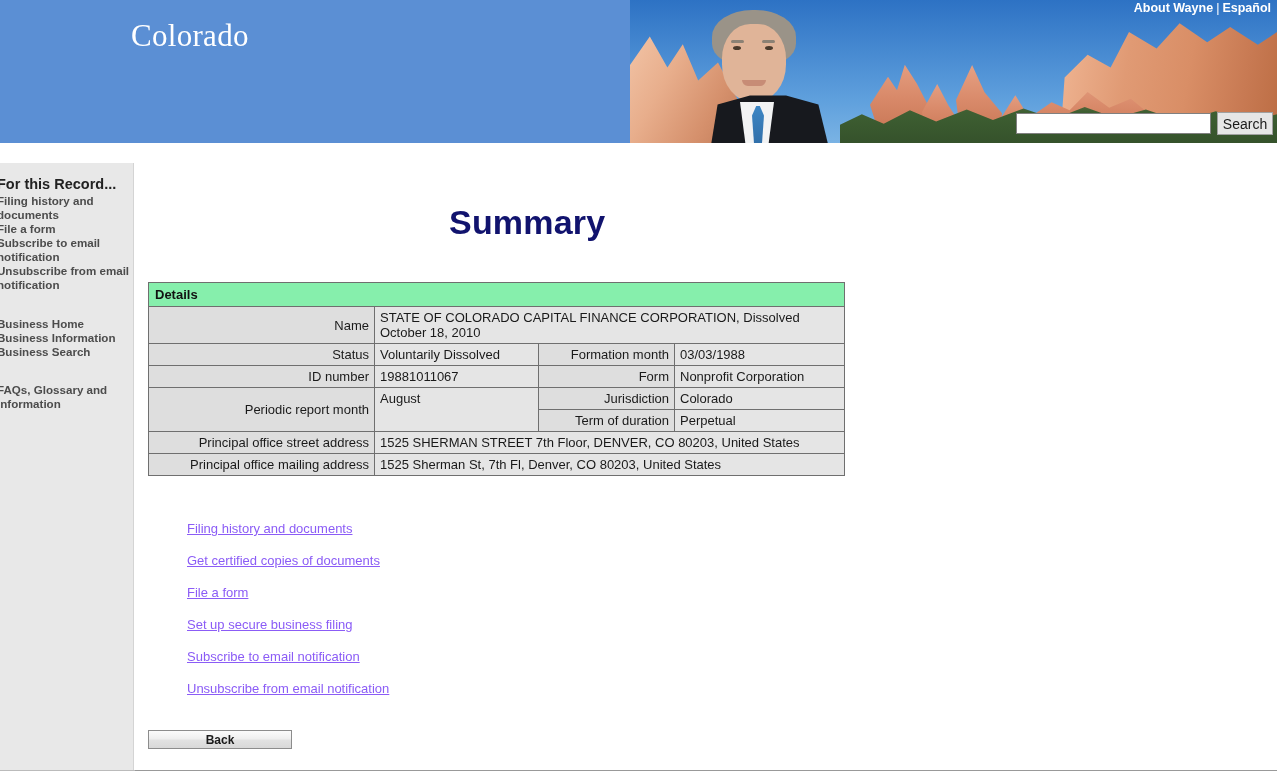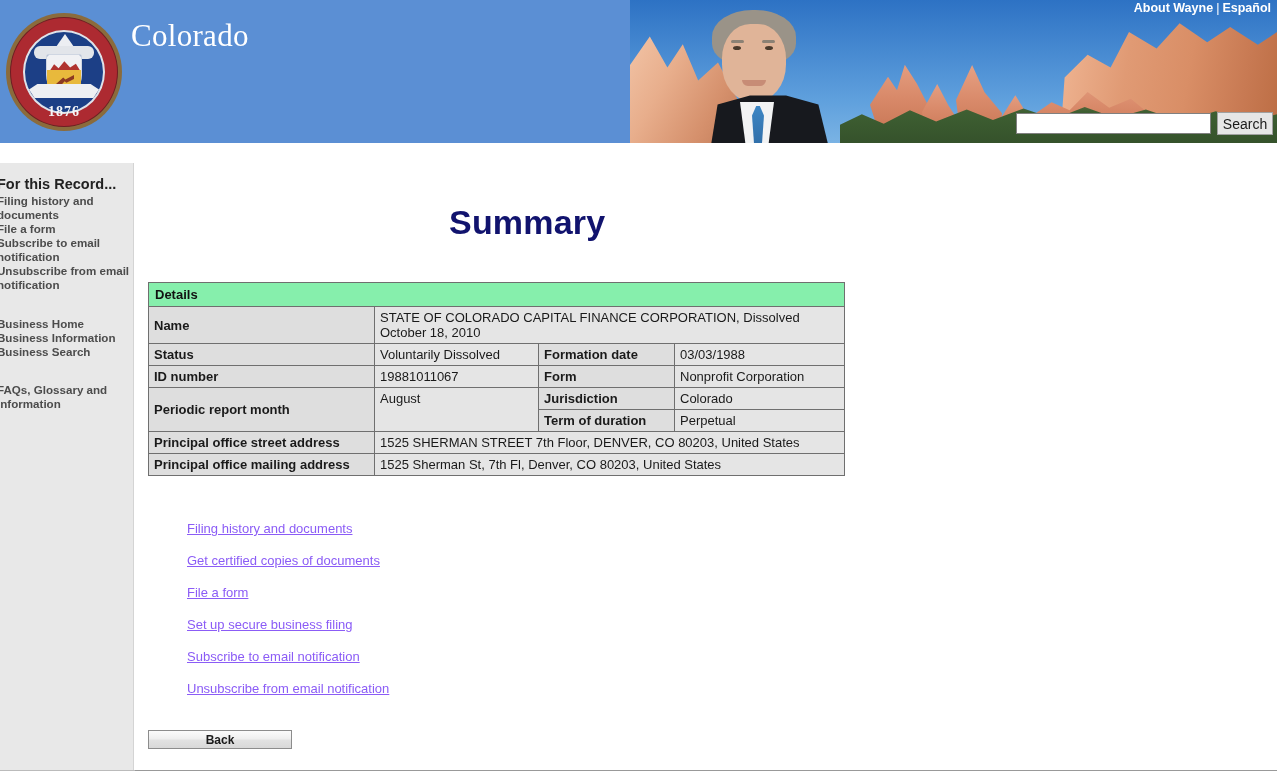--- a/index.html
+++ b/index.html
@@ -293,21 +293,22 @@
   .details-table .hdr {
     background: #86efac;
     font-weight: bold;
     text-align: left;
     font-size: 13px;
     padding: 4px 6px;
     color: #111;
   }
   .details-table .lbl {
     background: #dedede;
-    font-weight: bold;
+    font-weight: normal;
+    text-align: right;
     white-space: nowrap;
   }
   .details-table .val {
     background: #e5e5e5;
     text-align: left;
   }
   .nowrapv { white-space: normal; }
 
   
   .links {
@@ -371,39 +372,20 @@
       <div class="p-brow r"></div>
       <div class="p-eye l"></div>
       <div class="p-eye r"></div>
       <div class="p-mouth"></div>
       <div class="p-suit"></div>
       <div class="p-shirt"></div>
       <div class="p-tie"></div>
     </div>
   </div>
 
-  <div class="seal">
-    <div class="seal-outer"></div>
-    <div class="seal-ring"></div>
-    <div class="seal-inner"></div>
-    <div class="seal-eye-tri"></div>
-    <div class="seal-fasces"></div>
-    <div class="seal-shield">
-      <div class="seal-shield-top">
-        <div class="seal-mtn"></div>
-      </div>
-      <div class="seal-shield-bot">
-        <div class="seal-tools"></div>
-      </div>
-    </div>
-    <div class="seal-ribbon"></div>
-    <div class="seal-text">
-      <div class="seal-year">1876</div>
-    </div>
-  </div>
 
   <div class="brand">
     <div class="brand-1">Colorado</div>
   </div>
 
   <div class="toplinks">
     <a href="#">About Wayne</a><span class="sep">|</span><a href="#">Español</a>
   </div>
 
   <input class="searchbox" type="text" value="" placeholder="" style="">
@@ -450,21 +432,21 @@
       <tr>
         <th class="hdr" colspan="4">Details</th>
       </tr>
       <tr>
         <td class="lbl">Name</td>
         <td class="val nowrapv" colspan="3">STATE OF COLORADO CAPITAL FINANCE CORPORATION, Dissolved October 18, 2010</td>
       </tr>
       <tr>
         <td class="lbl">Status</td>
         <td class="val">Voluntarily Dissolved</td>
-        <td class="lbl">Formation date</td>
+        <td class="lbl">Formation month</td>
         <td class="val">03/03/1988</td>
       </tr>
       <tr>
         <td class="lbl">ID number</td>
         <td class="val">19881011067</td>
         <td class="lbl">Form</td>
         <td class="val">Nonprofit Corporation</td>
       </tr>
       <tr>
         <td class="lbl" rowspan="2">Periodic report month</td>

